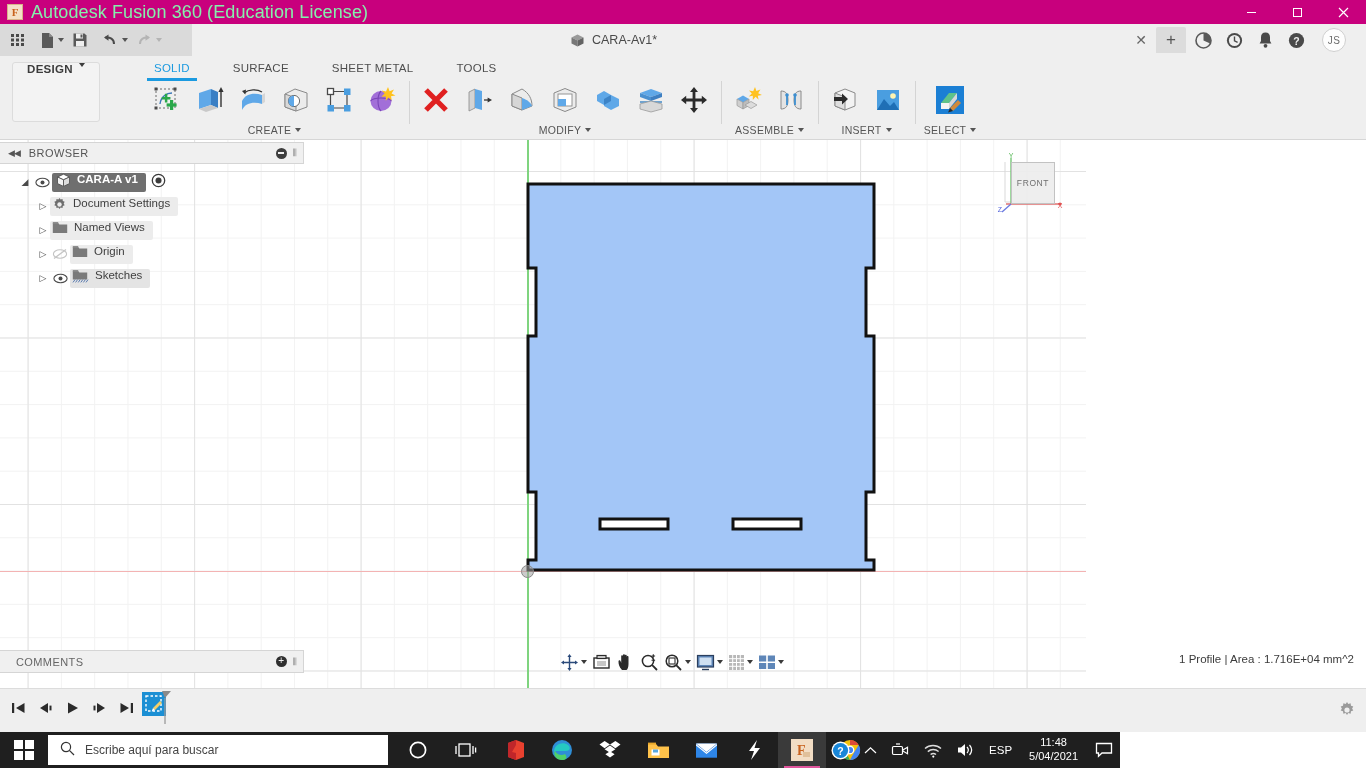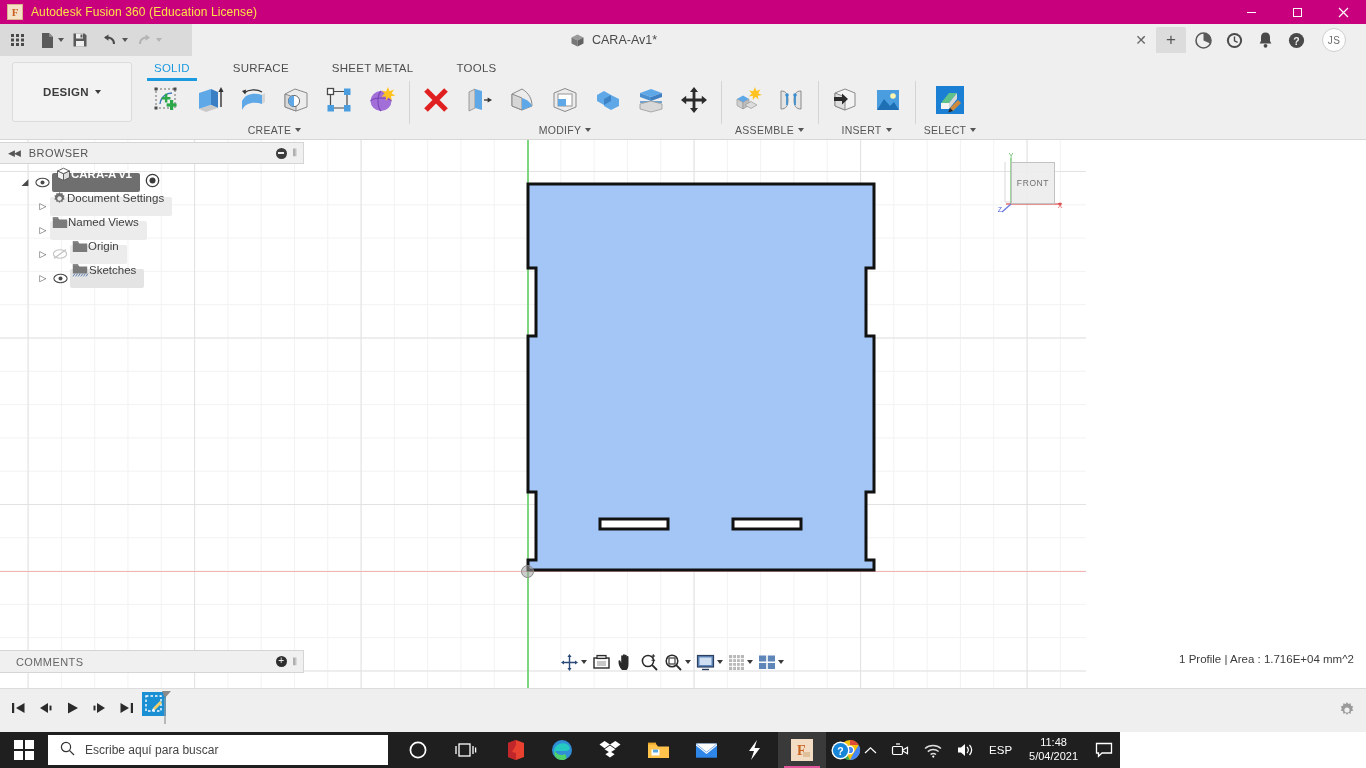--- a/index.html
+++ b/index.html
@@ -17,21 +17,21 @@
     position: absolute; top: 0; left: 0; width: 1366px; height: 24px;
     background: #c8007d; display: flex; align-items: center;
   }
   .tb-appicon {
     width: 16px; height: 16px; margin-left: 7px; margin-right: 8px;
     background: #f5e0c8; border: 1px solid #d8b48a;
     display: flex; align-items: center; justify-content: center;
     font-size: 11px; font-weight: bold; color: #c8621e; line-height: 1;
     font-family: "Liberation Serif", serif;
   }
-  .tb-title { font-size: 12px; color: #fde047; letter-spacing: .1px; }
+  .tb-title { font-size: 18px; color: #86efac; letter-spacing: .1px; }
   .tb-winbtns { position: absolute; right: 0; top: 0; height: 24px; display: flex; }
   .tb-winbtn {
     width: 46px; height: 24px; display: flex; align-items: center; justify-content: center;
     color: #ffffff; font-size: 12px;
   }
 
   
   .qatrow {
     position: absolute; top: 24px; left: 0; width: 1366px; height: 32px;
     background: #efefef;
@@ -80,23 +80,23 @@
     font-size: 10px; color: #6b6b6b; letter-spacing: .5px; margin-left: 6px;
     cursor: pointer;
   }
 
   
   .ribbon {
     position: absolute; top: 56px; left: 0; width: 1366px; height: 84px;
     background: #efefef; border-bottom: 1px solid #d6d6d6;
   }
   .wsbtn {
-    position: absolute; left: 12px; top: 6px; width: 120px; height: 60px;
+    position: absolute; left: 12px; top: 6px; width: 88px; height: 60px;
     border: 1px solid #dcdcdc; border-radius: 3px; background: #f3f3f3;
-    display: flex; align-items: center; justify-content: center; cursor: pointer;
+    display: flex; justify-content: center; cursor: pointer;
   }
   .wsbtn-label { font-size: 11.5px; color: #3c3c3c; font-weight: 600; letter-spacing: .3px; }
 
   .ribtabs { position: absolute; left: 136px; top: 2px; display: flex; gap: 7px; }
   .ribtab {
     padding: 4px 18px 6px; font-size: 11.5px; color: #4e4e4e;
     letter-spacing: .25px; cursor: pointer; position: relative;
   }
   .ribtab.active { color: #1b9ae0; }
   .ribtab.active::after {
@@ -167,21 +167,21 @@
 
   .tree { position: absolute; top: 170px; left: 0; width: 304px; z-index: 5; }
   .trow {
     display: flex; align-items: center; height: 24px; cursor: pointer; position: relative;
   }
   .tarrow {
     width: 14px; display: flex; align-items: center; justify-content: center;
     color: #4a4a4a; font-size: 9px;
   }
   .tchip {
-    display: flex; align-items: center; height: 19px;
+    display: flex; align-items: flex-start; gap: 6px; height: 19px;
     background: #ececec; border-radius: 2px; padding: 0 8px 16px 4px;
   }
   .trow.selected .tchip { background: #6f6f6f; }
   .trow.selected .tlabel { color: #ffffff; font-weight: bold; }
   .tlabel { font-size: 11.5px; color: #3f3f3f; white-space: nowrap; }
   .teye { width: 20px; display: flex; align-items: center; justify-content: center; }
 
   
   .navbar {
     position: absolute; left: 558px; top: 650px; height: 24px;

